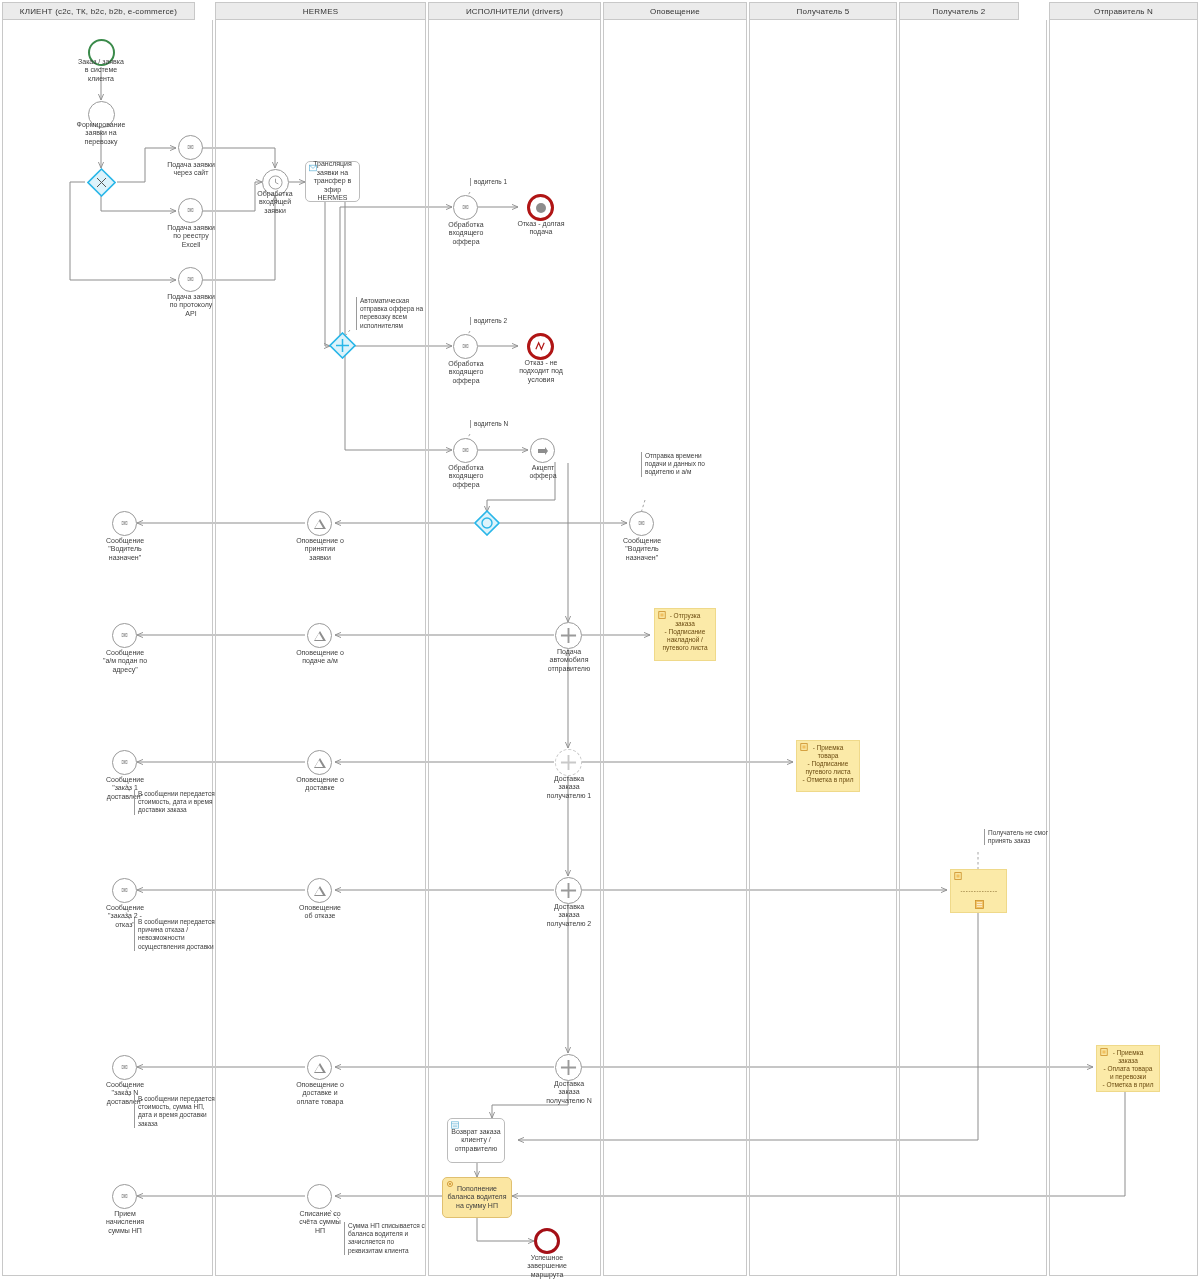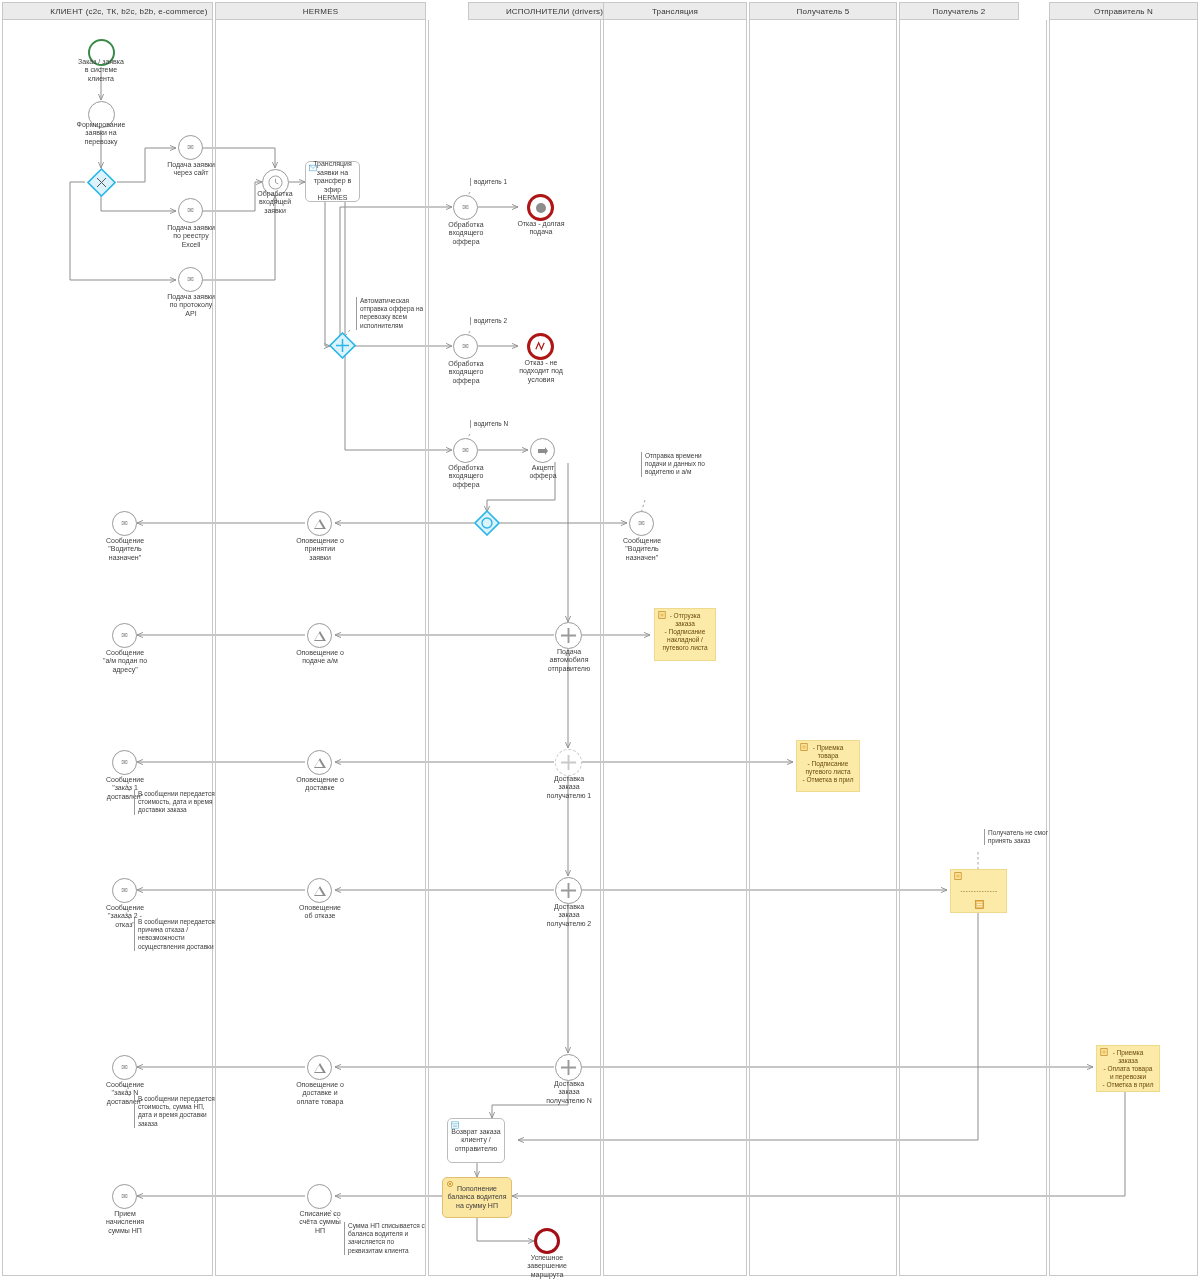--- a/index.html
+++ b/index.html
@@ -123,37 +123,37 @@
       <path d="M350,330 L341,341"></path>
       <path d="M645,500 L641,513"></path>
       <path d="M124,780 L130,792"></path>
       <path d="M124,908 L130,920"></path>
       <path d="M124,1085 L130,1097"></path>
       <path d="M330,1210 L340,1220"></path>
       <path d="M978,852 L978,872"></path>
     </g>
   </svg>
 
-  <div class="lane-hdr" style="left:2px;top:2px;width:211px;height:18px;padding-left:43px;">
+  <div class="lane-hdr" style="left:2px;top:2px;width:193px;height:18px;">
     <span>КЛИЕНТ (c2c, ТК, b2c, b2b, e-commerce)</span>
   </div>
   <div class="lane-body" style="left:2px;top:20px;width:211px;height:1256px;"></div>
 
   <div class="lane-hdr" style="left:215px;top:2px;width:211px;height:18px;justify-content:center;">
     <span>HERMES</span>
   </div>
   <div class="lane-body" style="left:215px;top:20px;width:211px;height:1256px;"></div>
 
-  <div class="lane-hdr" style="left:428px;top:2px;width:173px;height:18px;margin-left:40px;">
+  <div class="lane-hdr" style="left:428px;top:2px;width:173px;height:18px;">
     <span>ИСПОЛНИТЕЛИ (drivers)</span>
   </div>
   <div class="lane-body" style="left:428px;top:20px;width:173px;height:1256px;"></div>
 
   <div class="lane-hdr" style="left:603px;top:2px;width:144px;height:18px;">
-    <span>Трансляция</span>
+    <span>Оповещение</span>
   </div>
   <div class="lane-body" style="left:603px;top:20px;width:144px;height:1256px;"></div>
 
   <div class="lane-hdr" style="left:749px;top:2px;width:148px;height:18px;">
     <span>Получатель 5</span>
   </div>
   <div class="lane-body" style="left:749px;top:20px;width:148px;height:1256px;"></div>
 
   <div class="lane-hdr" style="left:899px;top:2px;width:120px;height:18px;">
     <span>Получатель 2</span>

